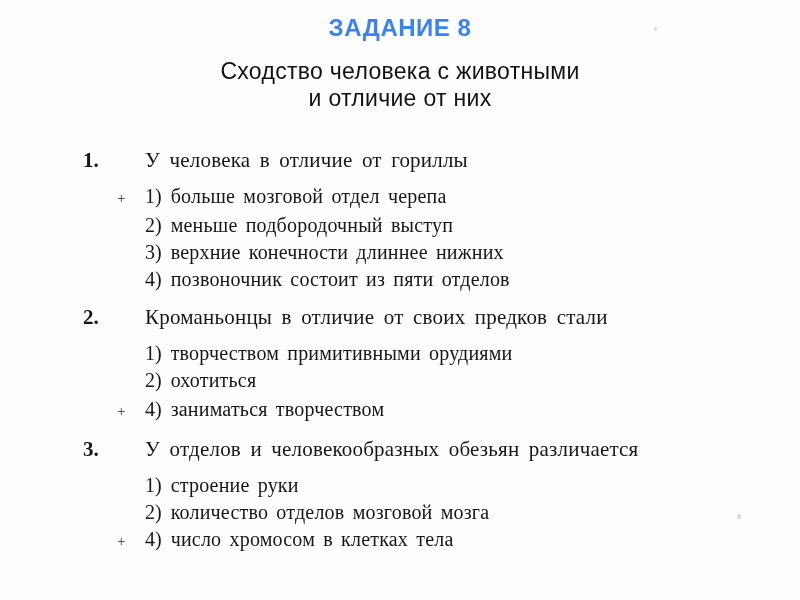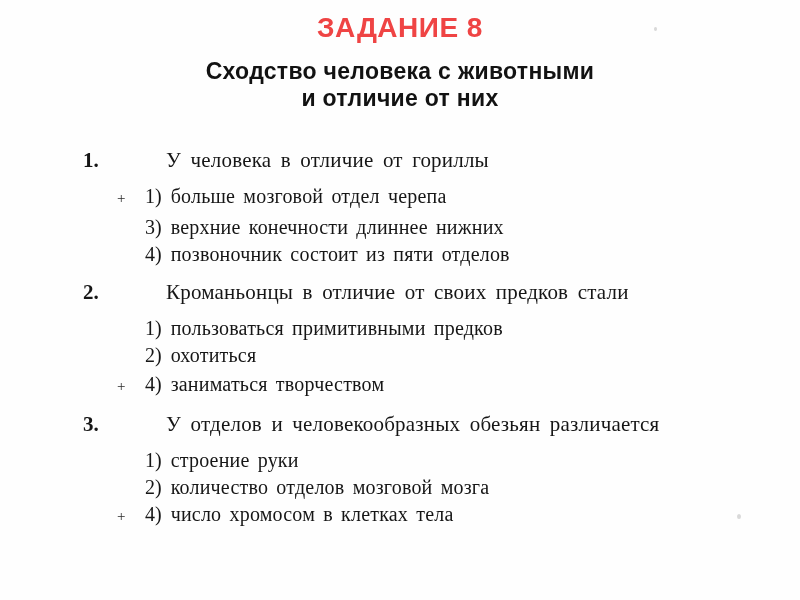--- a/index.html
+++ b/index.html
@@ -16,45 +16,45 @@
     padding-top: 14px;
     box-sizing: border-box;
     overflow: hidden;
     background: #fefefe;
   }
   .header { text-align: center; }
   .title {
     margin: 0;
     font-family: "Liberation Sans", "DejaVu Sans", sans-serif;
     font-weight: 700;
-    font-size: 28px;
+    font-size: 24px;
     line-height: 28px;
     letter-spacing: 0.5px;
-    color: #ef4444;
+    color: #3b82f6;
   }
   .subtitle {
     margin: 16px 0 0 0;
     font-family: "Liberation Sans", "DejaVu Sans", sans-serif;
-    font-weight: 700;
+    font-weight: 400;
     font-size: 23px;
     line-height: 27px;
     letter-spacing: 0.3px;
     color: #121212;
   }
   #questions { margin-top: 36px; }
   .question { margin: 0 0 12px 0; }
   .q-row {
     display: grid;
     grid-template-columns: 62px auto;
     padding-left: 83px;
     font-size: 21px;
     line-height: 24px;
   }
   .q-num { font-weight: 700; }
-  .q-text { word-spacing: 4px; letter-spacing: 0.2px; margin-left: 21px; }
+  .q-text { word-spacing: 4px; letter-spacing: 0.2px; }
   .options { margin-top: 11px; }
   .option-row {
     display: grid;
     grid-template-columns: 33px auto;
     padding-left: 112px;
     font-size: 20px;
     line-height: 27px;
   }
   .marker {
     font-size: 15px;
@@ -90,20 +90,21 @@
       <span class="q-text">У человека в отличие от гориллы</span>
     </div>
     <div class="options">
   <div class="option-row">
     <span class="marker">+</span>
     <span class="opt-body"><span class="opt-label">1)</span><span class="opt-text">больше мозговой отдел черепа</span></span>
   </div>
 
   <div class="option-row">
     <span class="marker"></span>
+    <span class="opt-body"><span class="opt-label">2)</span><span class="opt-text">меньше подбородочный выступ</span></span>
   </div>
 
   <div class="option-row">
     <span class="marker"></span>
     <span class="opt-body"><span class="opt-label">3)</span><span class="opt-text">верхние конечности длиннее нижних</span></span>
   </div>
 
   <div class="option-row">
     <span class="marker"></span>
     <span class="opt-body"><span class="opt-label">4)</span><span class="opt-text">позвоночник состоит из пяти отделов</span></span>
@@ -112,21 +113,21 @@
   </section>
 
   <section class="question">
     <div class="q-row">
       <span class="q-num">2.</span>
       <span class="q-text">Кроманьонцы в отличие от своих предков стали</span>
     </div>
     <div class="options">
   <div class="option-row">
     <span class="marker"></span>
-    <span class="opt-body"><span class="opt-label">1)</span><span class="opt-text">пользоваться примитивными предков</span></span>
+    <span class="opt-body"><span class="opt-label">1)</span><span class="opt-text">творчеством примитивными орудиями</span></span>
   </div>
 
   <div class="option-row">
     <span class="marker"></span>
     <span class="opt-body"><span class="opt-label">2)</span><span class="opt-text">охотиться</span></span>
   </div>
 
   <div class="option-row">
     <span class="marker"></span>
   </div>

